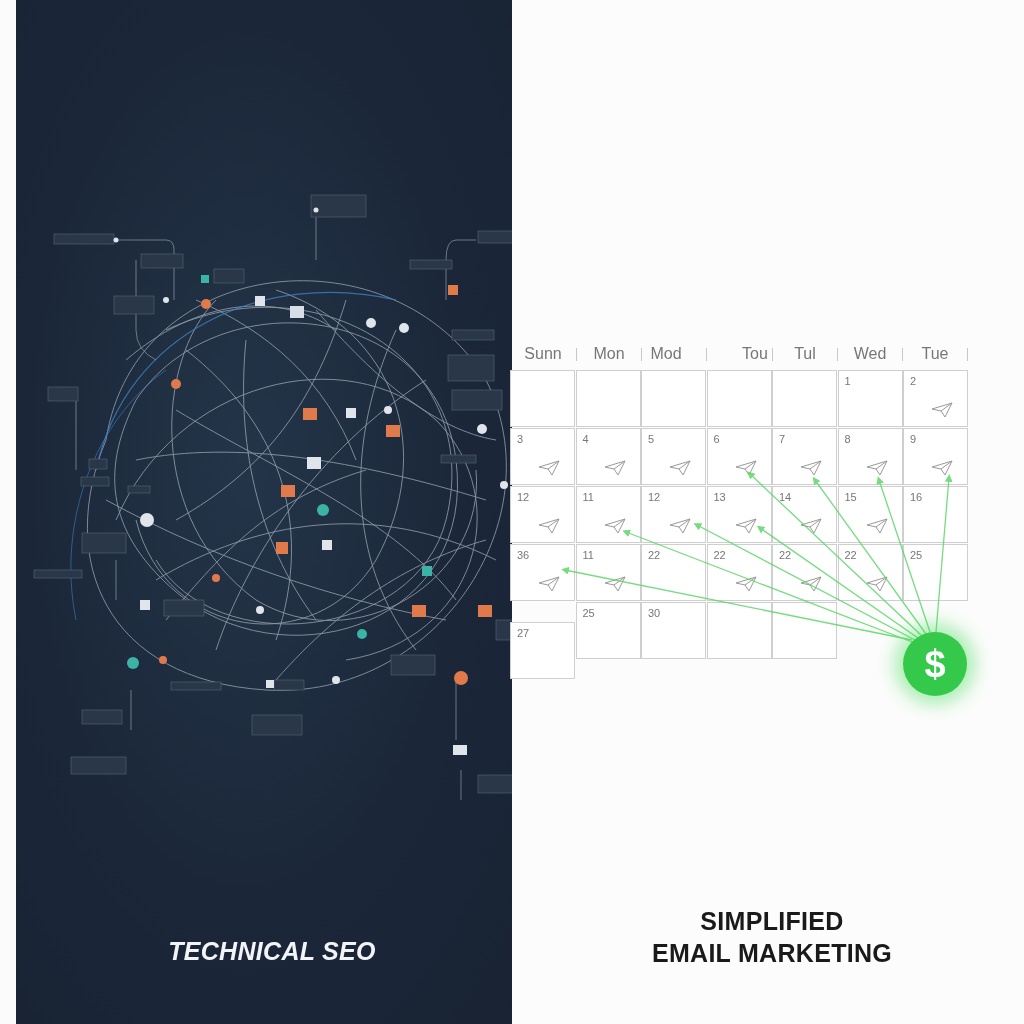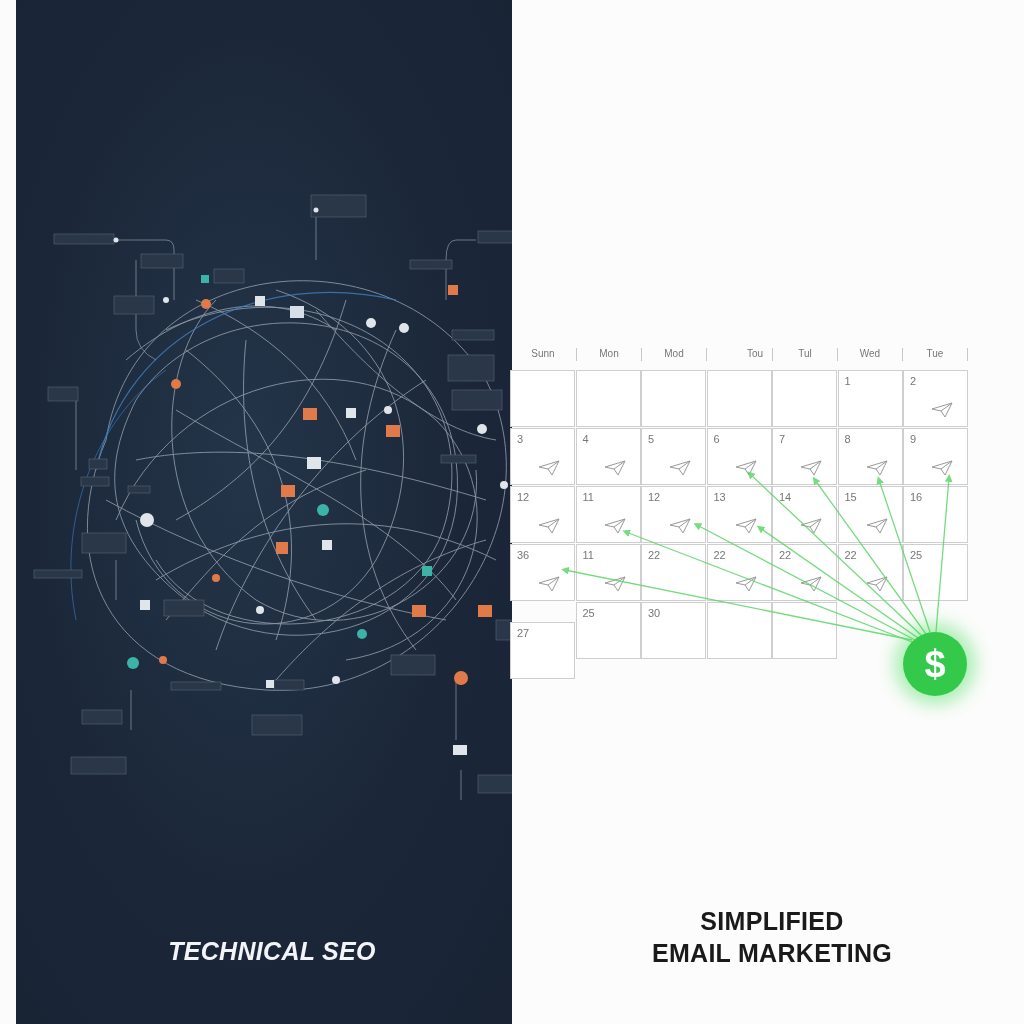--- a/index.html
+++ b/index.html
@@ -3,21 +3,21 @@
 <meta charset="utf-8">
 <style>
   html,body{margin:0;padding:0;}
   body{width:1024px;height:1024px;position:relative;overflow:hidden;font-family:"Liberation Sans",sans-serif;background:#fbfbfb;}
   .left{position:absolute;left:16px;top:0;width:512px;height:1024px;background:radial-gradient(ellipse at 45% 45%,#243549 0%,#1b2739 55%,#182233 100%);overflow:hidden;font-style:italic;}
   .right{position:absolute;left:512px;top:0;width:512px;height:1024px;background:#fcfcfc;}
   .left svg.net{position:absolute;left:0;top:0;}
   .title-left{position:absolute;left:0;width:512px;top:937px;text-align:center;color:#f2f4f7;font-weight:700;font-size:25px;letter-spacing:0.3px;}
   .title-right{position:absolute;left:512px;width:520px;top:905px;text-align:center;color:#1a1a1a;font-weight:700;font-size:25px;line-height:32px;letter-spacing:0.3px;}
   .cal{position:absolute;left:510px;top:340px;}
-  .dow{position:absolute;top:0;height:28px;width:66px;text-align:center;font-size:10px;color:#777;line-height:28px;}
+  .dow{position:absolute;top:0;height:28px;width:66px;text-align:center;font-size:16px;color:#777;line-height:28px;}
   .sep{position:absolute;top:8px;width:1px;height:13px;background:#c8c8c8;}
   .cell{position:absolute;width:65px;height:57px;border:1px solid #cfcfcf;box-sizing:border-box;background:#fff;}
   .cell .num{position:absolute;left:6px;top:4px;font-size:11px;color:#777;}
   .cell .plane{position:absolute;right:14px;bottom:8px;width:22px;height:16px;}
   .arrows{position:absolute;left:0;top:0;pointer-events:none;}
   .coin{position:absolute;left:903px;top:632px;width:64px;height:64px;border-radius:50%;background:#34c94a;box-shadow:0 0 18px 8px rgba(60,220,80,0.45);display:flex;align-items:center;justify-content:center;color:#fff;font-weight:700;font-size:38px;}
 </style>
 </head>
 <body>
 
@@ -129,21 +129,21 @@
 </div>
 
 <div class="right"></div>
 
 <div class="cal">
   <div>
     <div class="dow" style="left:0">Sunn</div>
     <div class="sep" style="left:66px"></div>
     <div class="dow" style="left:66px">Mon</div>
     <div class="sep" style="left:131px"></div>
-    <div class="dow" style="left:131px">Mod</div>
+    <div class="dow" style="left:123px">Mod</div>
     <div class="sep" style="left:196px"></div>
     <div class="dow" style="left:212px">Tou</div>
     <div class="sep" style="left:262px"></div>
     <div class="dow" style="left:262px">Tul</div>
     <div class="sep" style="left:327px"></div>
     <div class="dow" style="left:327px">Wed</div>
     <div class="sep" style="left:392px"></div>
     <div class="dow" style="left:392px">Tue</div>
     <div class="sep" style="left:457px"></div>
   </div>

